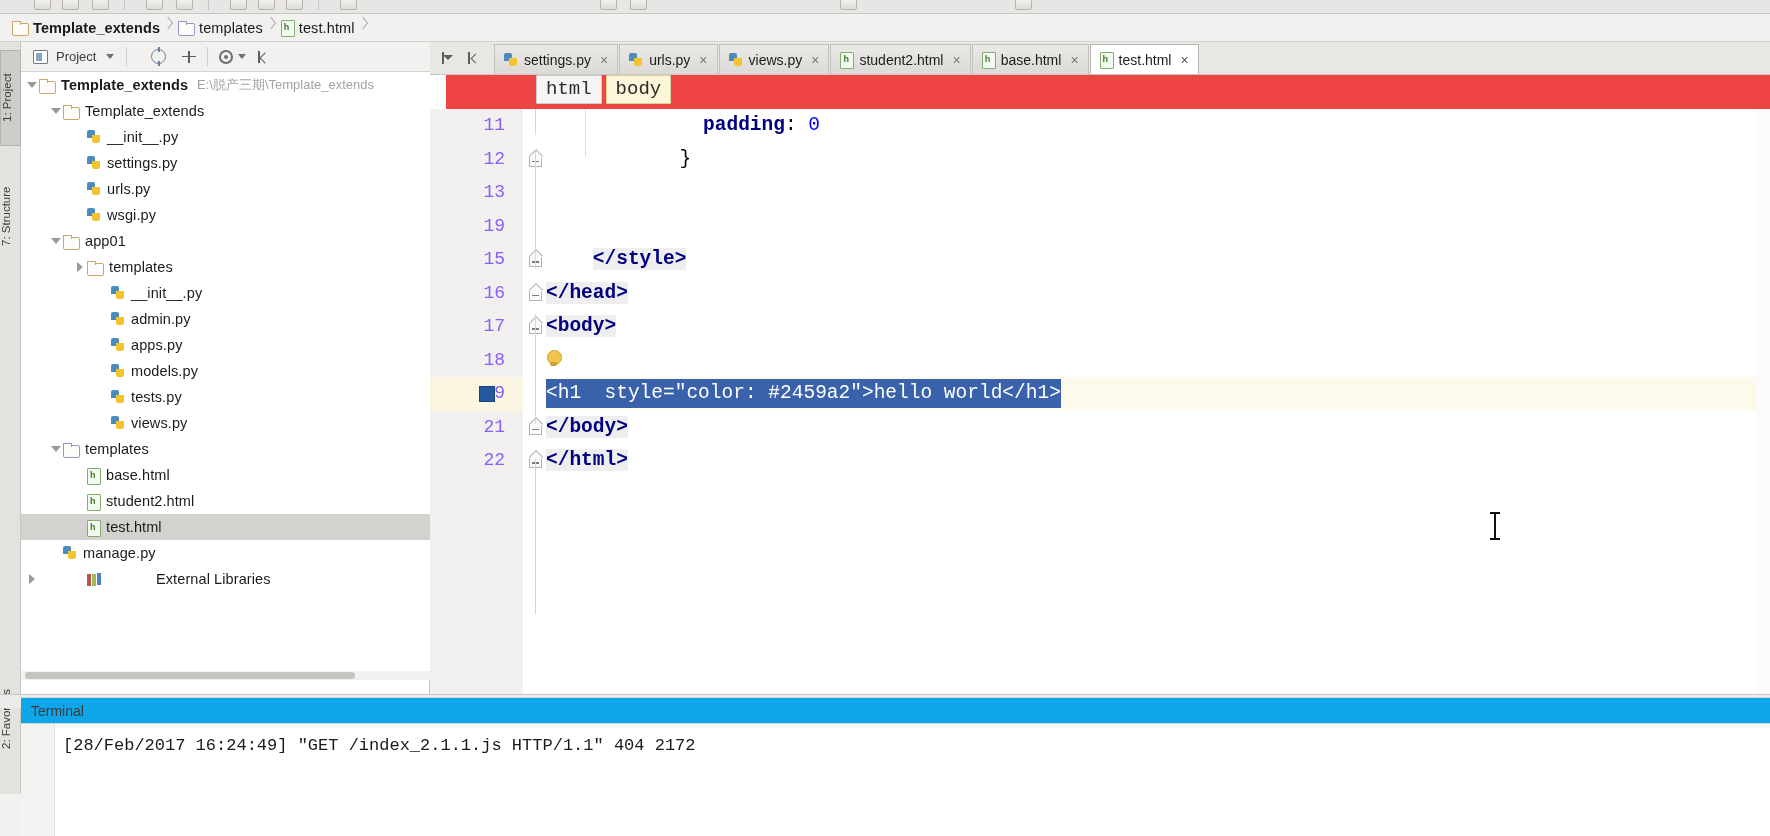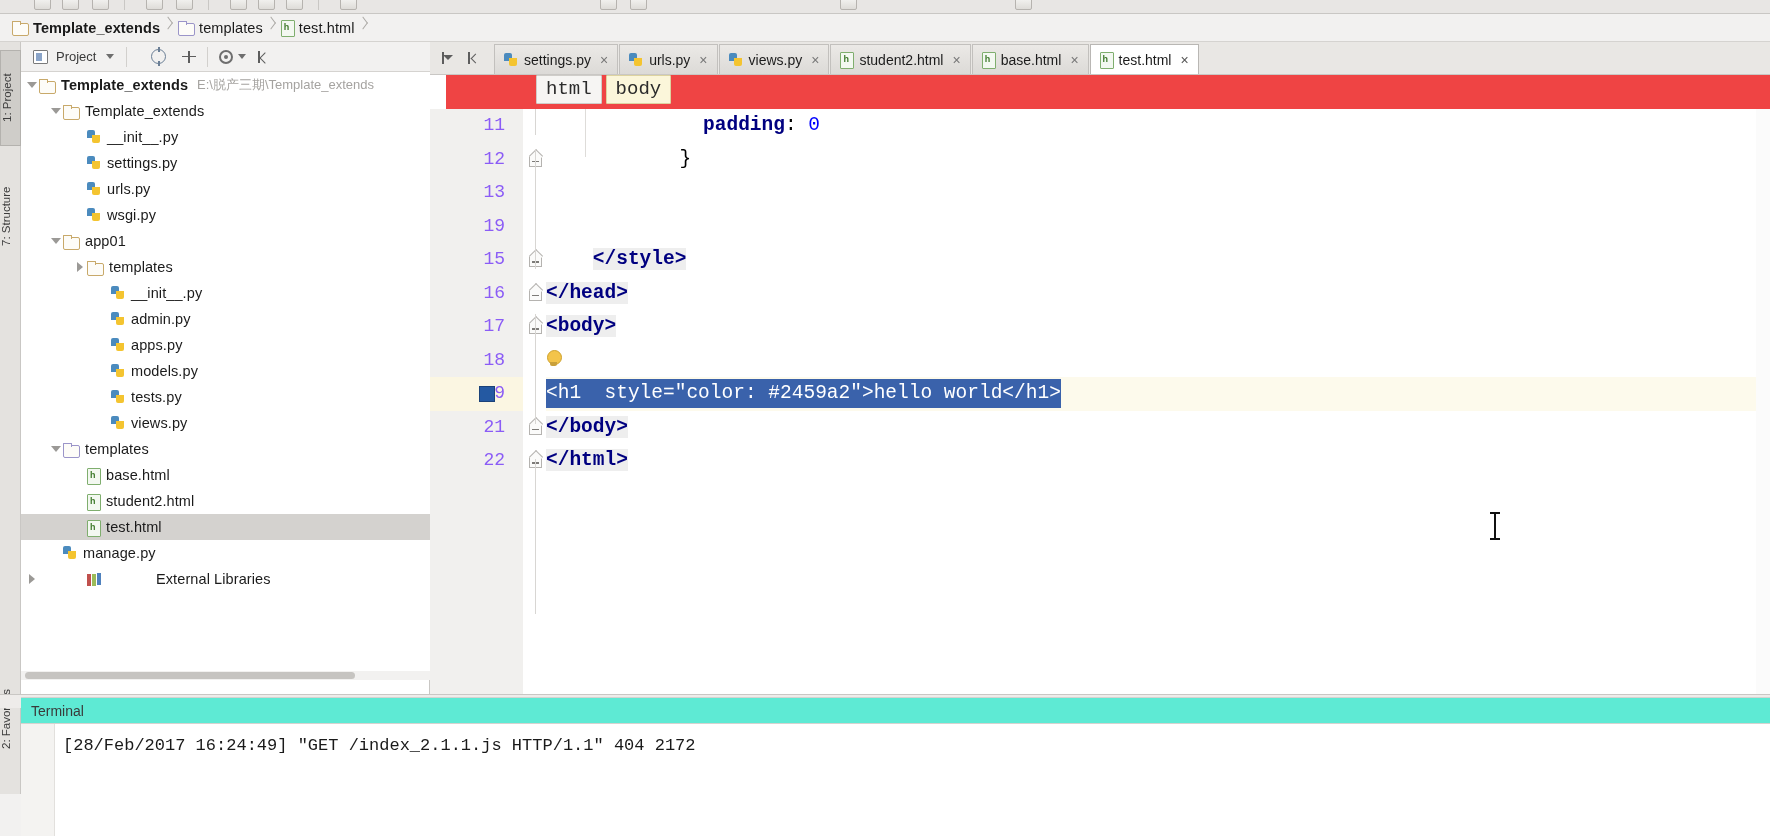--- a/index.html
+++ b/index.html
@@ -240,21 +240,21 @@
   .caret-ibeam {
     position:absolute; left:1064px; top:404px; width:2px; height:26px; background:#111;
   }
   .caret-ibeam::before{content:"";position:absolute;left:-4px;top:-1px;width:10px;height:2px;background:#111;}
   .caret-ibeam::after{content:"";position:absolute;left:-4px;bottom:-1px;width:10px;height:2px;background:#111;}
 
   
   .bottom-split { position:absolute; left:0; top:694px; width:1770px; height:14px; background:#eeecea; border-top:1px solid #c9c7c4; }
   .term-bar {
     position: absolute; left: 21px; top: 697px; width: 1749px; height: 26px;
-    background: #5eead4; border-top: 1px solid #d5d3d0; display: flex; align-items: center;
+    background: #0ea5e9; border-top: 1px solid #d5d3d0; display: flex; align-items: center;
   }
   .term-label { font-size: 14px; color: #3a3a3a; margin-left: 10px; }
   .term-body {
     position: absolute; left: 21px; top: 723px; width: 1749px; height: 113px;
     background: #ffffff; border-top: 1px solid #d5d3d0; overflow: hidden;
   }
   .term-line {
     font-family: "Liberation Mono", monospace; font-size: 17px; color: #1a1a1a;
     padding-left: 42px; padding-top: 12px; white-space: pre;
   }

